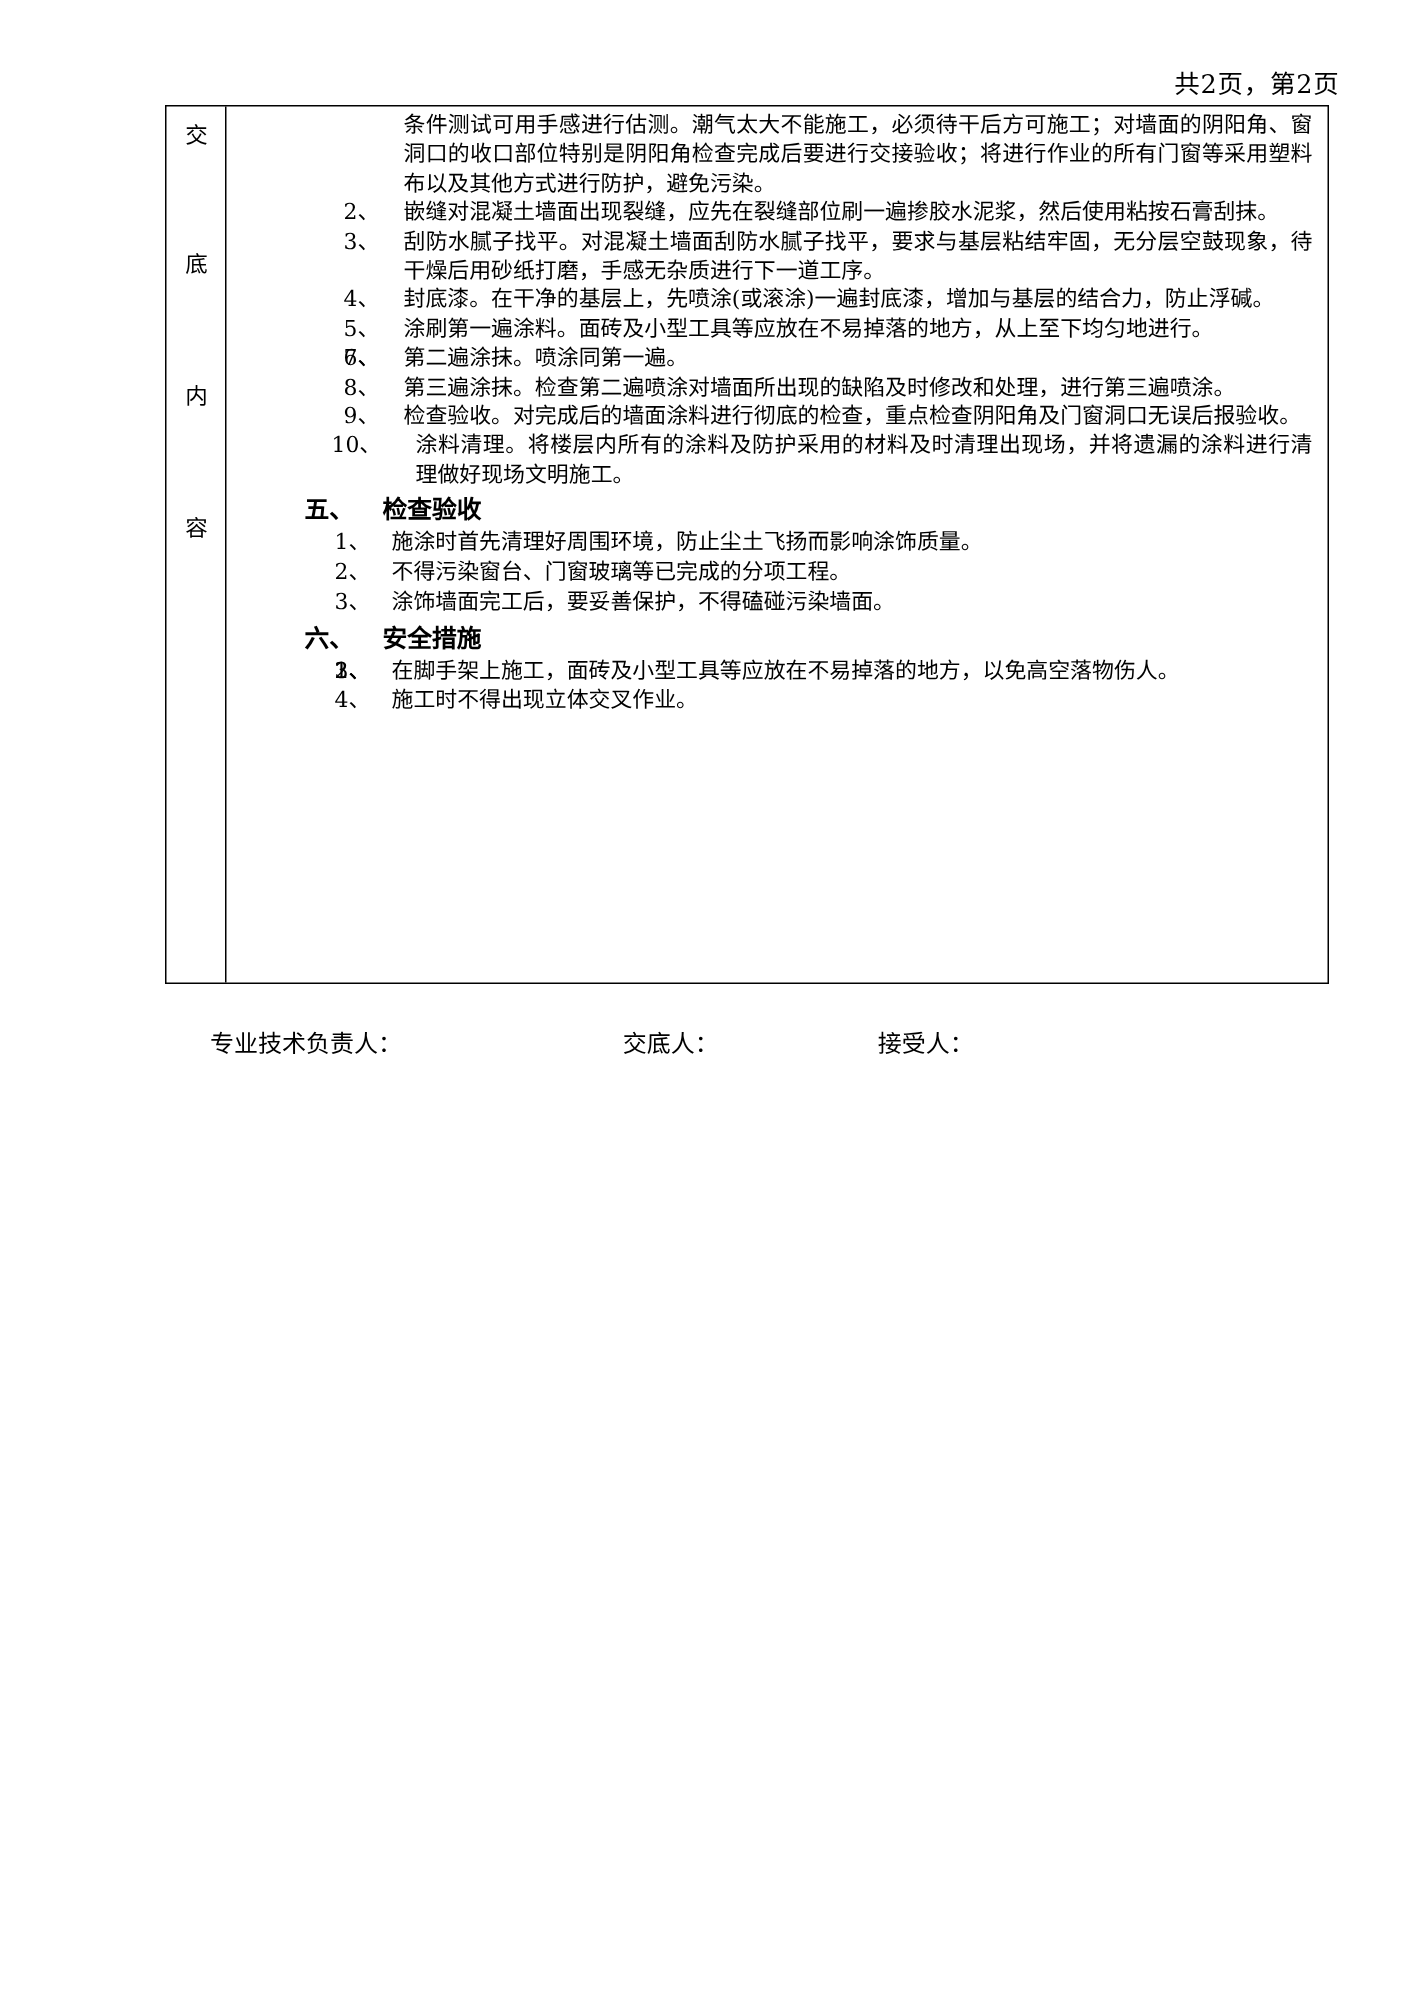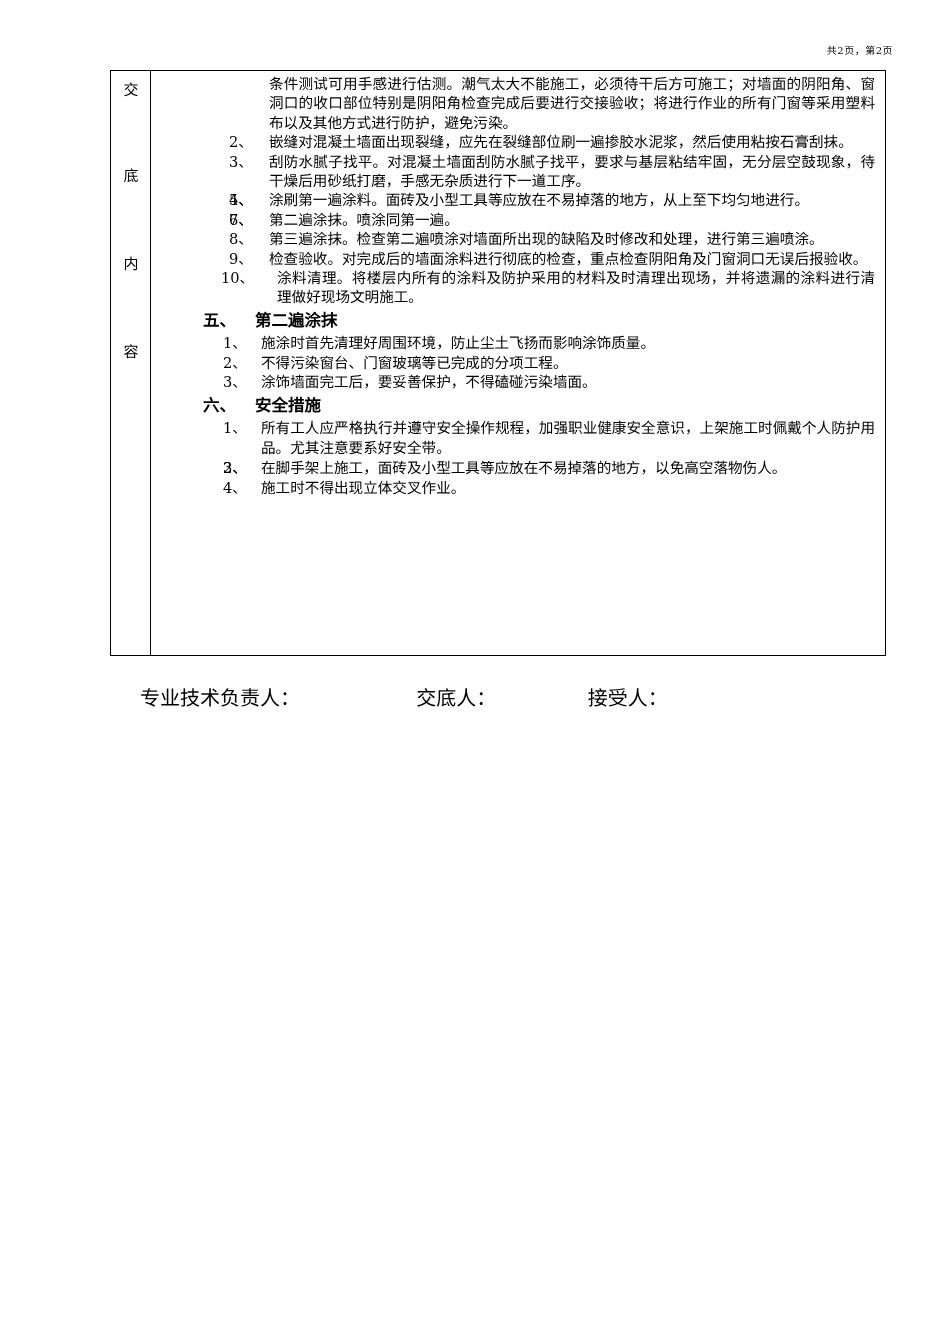--- a/index.html
+++ b/index.html
@@ -25,21 +25,21 @@
     background: #ffffff;
   }
 
   
   .page-header {
     position: absolute;
     left: 0;
     top: 42px;
     width: 893px;
     text-align: right;
-    font-size: 10px;
+    font-size: 17px;
     letter-spacing: 0.5px;
     font-family: "DejaVu Serif", "Liberation Serif", serif;
   }
 
   
   .doc-table {
     position: absolute;
     left: 110px;
     top: 70px;
     width: 776px;
@@ -163,21 +163,21 @@
     width: 38px;
     white-space: nowrap;
   }
 
   
   .signature-row {
     position: absolute;
     left: 140px;
     top: 682px;
     width: 760px;
-    font-size: 20px;
+    font-size: 16px;
     white-space: nowrap;
   }
   .signature-row .sig {
     display: inline-block;
   }
   .sig.sig-0 { width: 270px; }
   .sig.sig-1 { width: 165px; }
   .sig.sig-2 { width: 200px; }
 </style>
 </head>
@@ -207,20 +207,21 @@
           <li>
             <span class="num">2、</span>
             <span>嵌缝对混凝土墙面出现裂缝，应先在裂缝部位刷一遍掺胶水泥浆，然后使用粘按石膏刮抹。</span>
           </li>
           <li>
             <span class="num">3、</span>
             <span>刮防水腻子找平。对混凝土墙面刮防水腻子找平，要求与基层粘结牢固，无分层空鼓现象，待干燥后用砂纸打磨，手感无杂质进行下一道工序。</span>
           </li>
           <li>
             <span class="num">4、</span>
+            <span>封底漆。在干净的基层上，先喷涂(或滚涂)一遍封底漆，增加与基层的结合力，防止浮碱。</span>
           </li>
           <li>
             <span class="num">5、</span>
             <span>涂刷第一遍涂料。面砖及小型工具等应放在不易掉落的地方，从上至下均匀地进行。</span>
           </li>
           <li>
             <span class="num">6、</span>
           </li>
           <li>
             <span class="num">7、</span>
@@ -236,21 +237,21 @@
           </li>
           <li class="wide">
             <span class="num">10、</span>
             <span>涂料清理。将楼层内所有的涂料及防护采用的材料及时清理出现场，并将遗漏的涂料进行清理做好现场文明施工。</span>
           </li>
         </ol>
 
         <div class="section">
           <div class="sec-head">
             <span class="sec-num">五、</span>
-            <span class="sec-title">第二遍涂抹</span>
+            <span class="sec-title">检查验收</span>
           </div>
           <ol class="seclist">
             <li>
               <span class="num">1、</span>
               <span>施涂时首先清理好周围环境，防止尘土飞扬而影响涂饰质量。</span>
             </li>
             <li>
               <span class="num">2、</span>
               <span>不得污染窗台、门窗玻璃等已完成的分项工程。</span>
             </li>
@@ -262,21 +263,20 @@
         </div>
 
         <div class="section">
           <div class="sec-head">
             <span class="sec-num">六、</span>
             <span class="sec-title">安全措施</span>
           </div>
           <ol class="seclist">
             <li>
               <span class="num">1、</span>
-              <span>所有工人应严格执行并遵守安全操作规程，加强职业健康安全意识，上架施工时佩戴个人防护用品。尤其注意要系好安全带。</span>
             </li>
             <li>
               <span class="num">2、</span>
             </li>
             <li>
               <span class="num">3、</span>
               <span>在脚手架上施工，面砖及小型工具等应放在不易掉落的地方，以免高空落物伤人。</span>
             </li>
             <li>
               <span class="num">4、</span>

